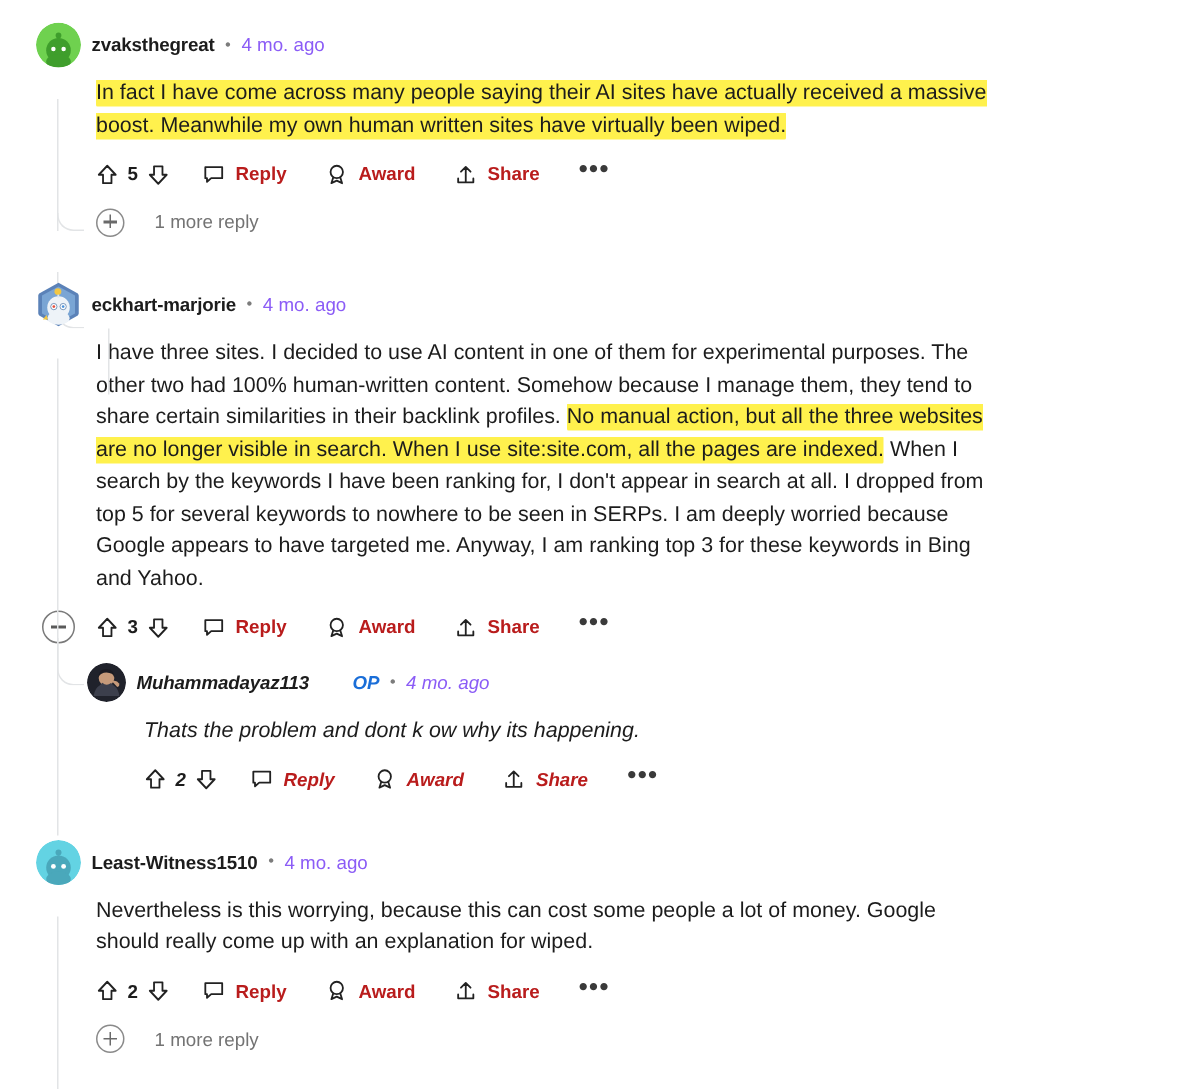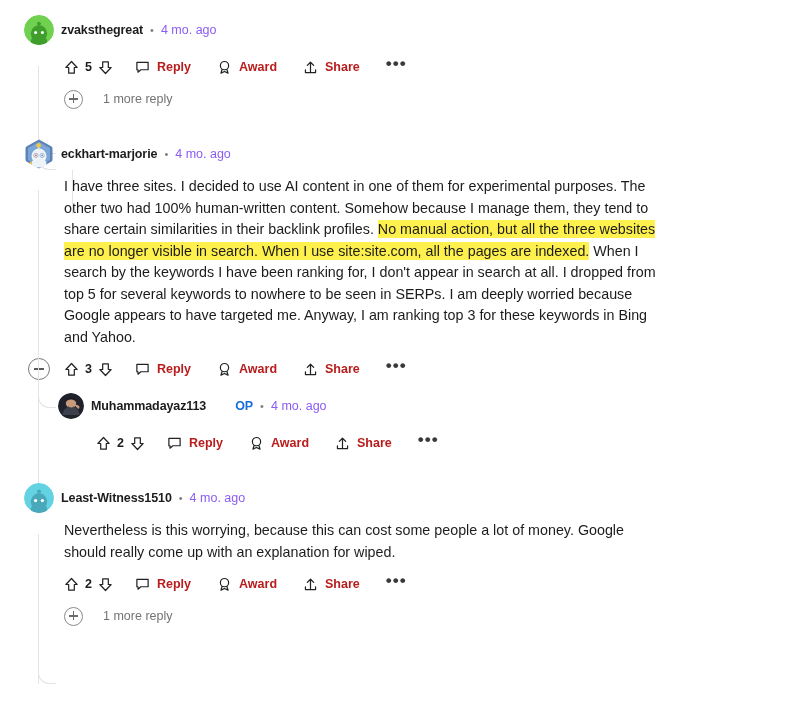--- a/index.html
+++ b/index.html
@@ -159,20 +159,23 @@
           <circle cx="18.4" cy="17.6" r="1.5" fill="#ffffff"></circle>
           <circle cx="15" cy="8.6" r="1.9" fill="#3f9e2c"></circle>
           <line x1="15" y1="10.2" x2="15" y2="12.4" stroke="#3f9e2c" stroke-width="1.3"></line>
         </svg>
       </div>
       <span class="username">zvaksthegreat</span>
       <span class="dot-sep">•</span>
       <span class="timestamp">4 mo. ago</span>
     </div>
 
+    <div class="comment-body">
+      <p><mark>In fact I have come across many people saying their AI sites have actually received a massive boost. Meanwhile my own human written sites have virtually been wiped.</mark></p>
+    </div>
 
     <div class="actions">
       <div class="vote-group">
         <span>
           <svg width="15" height="15" viewBox="0 0 16 16">
               <path d="M8 1.6 L14 8 L11 8 L11 14 L5 14 L5 8 L2 8 Z" fill="none" stroke="#222" stroke-width="1.3" stroke-linejoin="round"></path>
             </svg>
         </span>
         <span class="vote-count">5</span>
         <span>
@@ -283,39 +286,42 @@
         <span>
           <svg width="15" height="15" viewBox="0 0 16 16">
               <path d="M8 12.6 V2.4 M8 2.4 L4.6 5.8 M8 2.4 L11.4 5.8 M2.6 10.6 V13.4 H13.4 V10.6" fill="none" stroke="#222" stroke-width="1.3" stroke-linecap="round" stroke-linejoin="round"></path>
             </svg>
         </span>
         <span class="action-label">Share</span>
       </div>
       <span class="more-dots">•••</span>
     </div>
 
-    <div class="comment reply" style="margin-top:4px;">
+    <div class="comment reply" style="margin-top:4px;font-style:italic;">
       <div class="tline curve" style="top:-14px; height:32px; left:38px;"></div>
 
       <div class="comment-header">
         <div class="avatar">
           <svg width="26" height="26" viewBox="0 0 26 26">
             <circle cx="13" cy="13" r="13" fill="#20222b"></circle>
             <circle cx="13" cy="10" r="5.2" fill="#c69a7a"></circle>
             <path d="M7.6 9.5 Q8 3.6 13.4 4 Q18.2 4.4 18.2 9.6 Q17.4 6.6 13 6.4 Q9.2 6.4 7.6 9.5 Z" fill="#1b1b22"></path>
             <path d="M10.2 13.2 Q13 15.6 16 13.4 L18.6 15.6 Q21 17.4 21.6 22 L4.4 22 Q5.2 16.6 8.6 14.8 Z" fill="#3c3f4c"></path>
             <path d="M16.6 12.2 Q19.6 11 21.4 13.6 Q22 15.4 20.2 16" fill="#c69a7a"></path>
           </svg>
         </div>
         <span class="username">Muhammadayaz113</span>
         <span class="op-badge">OP</span>
         <span class="dot-sep">•</span>
         <span class="timestamp">4 mo. ago</span>
       </div>
 
+      <div class="comment-body">
+        <p>Thats the problem and dont k ow why its happening.</p>
+      </div>
 
       <div class="actions">
         <div class="vote-group">
           <span>
             <svg width="15" height="15" viewBox="0 0 16 16">
                 <path d="M8 1.6 L14 8 L11 8 L11 14 L5 14 L5 8 L2 8 Z" fill="none" stroke="#222" stroke-width="1.3" stroke-linejoin="round"></path>
               </svg>
           </span>
           <span class="vote-count">2</span>
           <span>

